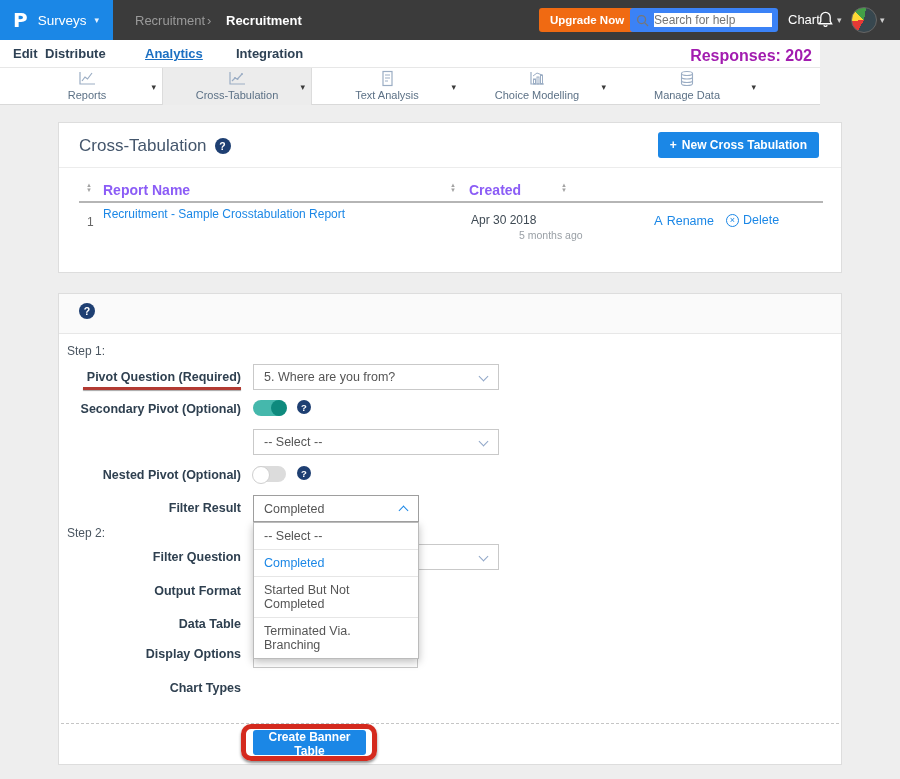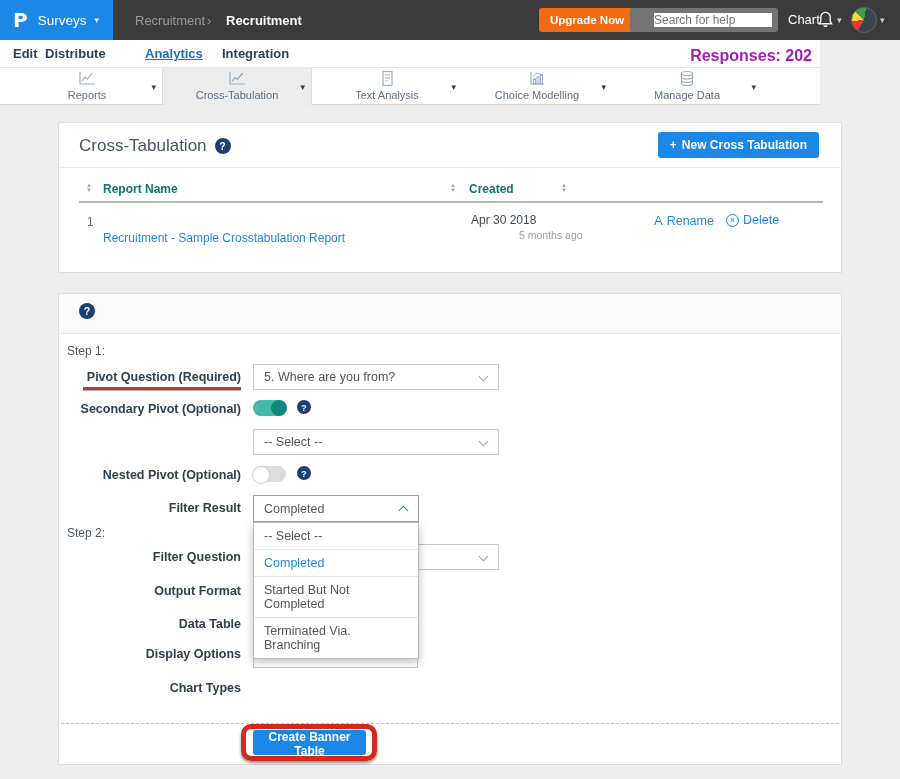--- a/index.html
+++ b/index.html
@@ -12,37 +12,37 @@
                 display:flex; align-items:center; cursor:pointer; }
   .logo-p { margin-left:13px; color:#fff; font-size:20px; font-weight:bold; font-family:"DejaVu Sans",sans-serif; }
   .logo-label { margin-left:10px; color:#fff; font-size:13.5px; }
   .logo-caret { margin-left:8px; color:#eaf4ff; font-size:9px; }
   .crumb { position:absolute; top:13px; font-size:13px; }
   .crumb-parent { left:135px; color:#9a9a9a; }
   .crumb-sep { left:207px; color:#9a9a9a; }
   .crumb-current { left:226px; color:#ffffff; font-weight:bold; }
   .upgrade-btn { position:absolute; left:539px; top:8px; height:24px; padding:0 11px; background:#f06a12;
                  border:none; border-radius:3px; color:#fff; font-weight:bold; font-size:11.5px; cursor:pointer; }
-  .searchbox { position:absolute; left:630px; top:8px; width:148px; height:24px; background:#737373;
+  .searchbox { position:absolute; left:630px; top:8px; width:148px; height:24px; background:#3b82f6;
                border-radius:3px; display:flex; align-items:center; padding:0 6px;justify-content:flex-end; }
   .searchbox input { border:none; outline:none; font-size:12px; width:118px; margin-left:5px; color:#444;
                      font-family:"Liberation Sans",sans-serif; }
   .help-label { position:absolute; left:788px; top:12px; color:#fff; font-size:13px; cursor:pointer; }
   .bell-wrap { position:absolute; left:817px; top:10px; cursor:pointer; display:flex; align-items:center; }
   .tb-caret { color:#cfcfcf; font-size:9px; margin-left:3px; }
   .avatar-wrap { position:absolute; left:851px; top:7px; display:flex; align-items:center; cursor:pointer; }
   .avatar { width:26px; height:26px; border-radius:50%; border:1px solid #666;
             background:conic-gradient(from 210deg, #e53935 0 55deg, #fdd835 55deg 105deg, #43a047 105deg 160deg, #37474f 160deg 360deg); }
 
   
   .tabsrow { position:absolute; left:0; top:40px; width:820px; height:28px; background:#fff;
              border-bottom:1px solid #e7e7e7; }
   .tab { position:absolute; top:6px; font-size:13px; font-weight:bold; color:#2e4154; cursor:pointer; }
   .tab.active { color:#1b6fc2; text-decoration:underline; }
-  .tab-edit { left:13px; } .tab-distribute { left:45px; } .tab-analytics { left:145px; } .tab-integration { left:222px; }
+  .tab-edit { left:13px; } .tab-distribute { left:45px; } .tab-analytics { left:145px; } .tab-integration { left:236px; }
   .responses { position:absolute; right:8px; top:7px; font-size:16px; font-weight:bold; color:#a21caf; }
 
   
   .toolbar { position:absolute; left:0; top:68px; width:820px; height:37px; background:#fff;
              border-bottom:1px solid #d9d9d9; }
   .tool-cell { position:absolute; top:0; width:150px; height:37px; cursor:pointer; }
   .tool-cell.active { background:#ececec; border-left:1px solid #dcdcdc; border-right:1px solid #dcdcdc; }
   .tool-icon { position:absolute; left:0; right:0; top:2px; text-align:center; height:17px; }
   .tool-label { position:absolute; left:0; right:0; bottom:4px; text-align:center; font-size:11px; color:#5c7186; }
   .tool-caret { position:absolute; right:6px; top:14px; font-size:9px; color:#3a3a3a; }
@@ -57,25 +57,25 @@
   .qcircle.sm { width:14px; height:14px; font-size:9.5px; }
 
   
   .c1-title { position:absolute; left:20px; top:13px; }
   .new-cross-btn { position:absolute; right:22px; top:9px; height:26px; padding:0 12px; background:#1b87e6;
                    border:none; border-radius:3px; color:#fff; font-weight:bold; font-size:12px; cursor:pointer; }
   .new-cross-btn .plus { margin-right:5px; font-weight:bold; }
   .c1-divider { position:absolute; left:0; right:0; top:44px; border-top:1px solid #ececec; }
   .sorticon { position:absolute; display:flex; flex-direction:column; align-items:center; cursor:pointer;
               color:#a3a3a3; font-size:6px; line-height:5px; }
-  .th { position:absolute; font-size:12px; font-weight:bold; color:#0f766e; }
+  .th { position:absolute; font-size:14px; font-weight:bold; color:#8b5cf6; }
   .thead-line { position:absolute; left:20px; width:744px; top:78px; border-top:2px solid #b5b5b5; }
   .cell { position:absolute; font-size:12px; }
   .rownum { left:28px; top:92px; color:#666; }
-  .rowlink { left:44px; top:108px; color:#1b87e6; cursor:pointer; }
+  .rowlink { left:44px; top:84px; color:#1b87e6; cursor:pointer; }
   .rowdate { left:412px; top:90px; color:#3f4a54; }
   .rowago  { left:412px; top:106px; color:#9aa0a6; font-size:10.5px;padding-left:48px; }
   .action { position:absolute; top:90px; display:flex; align-items:center; gap:4px; color:#1b87e6;
             font-size:12.5px; cursor:pointer; }
   .act-rename { left:595px; }
   .act-delete { left:667px; }
   .rename-a { font-size:13px; }
   .del-circle { display:inline-flex; width:13px; height:13px; border:1px solid #1b87e6; border-radius:50%;
                 font-size:9px; align-items:center; justify-content:center; }
 

